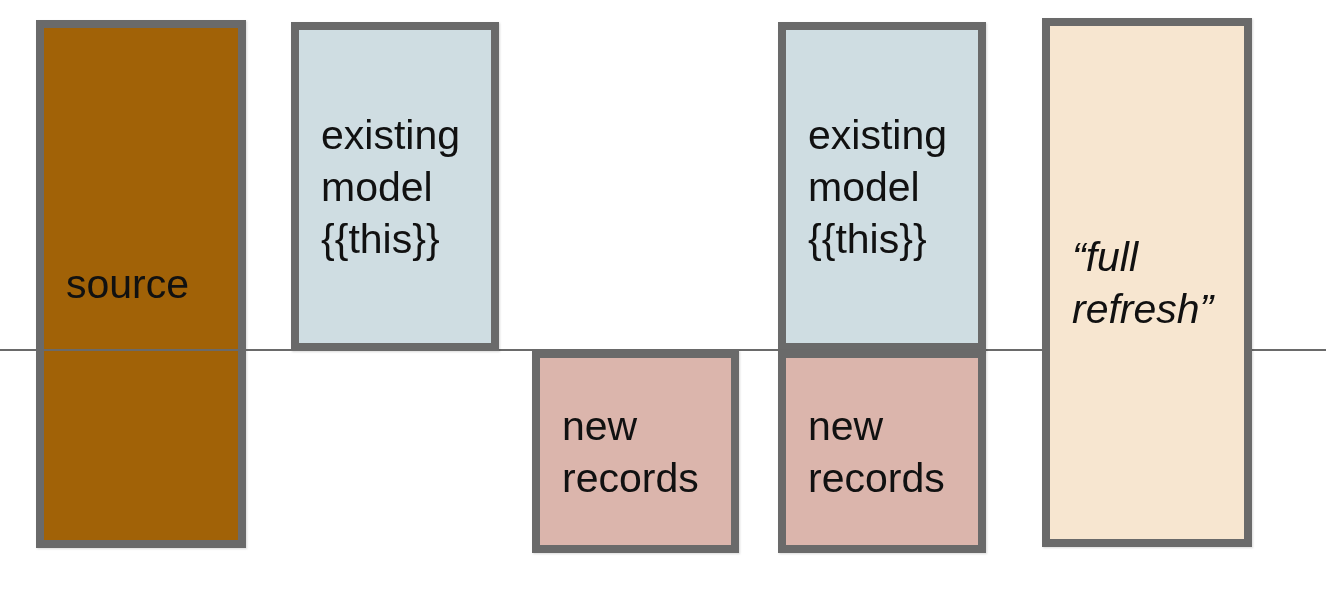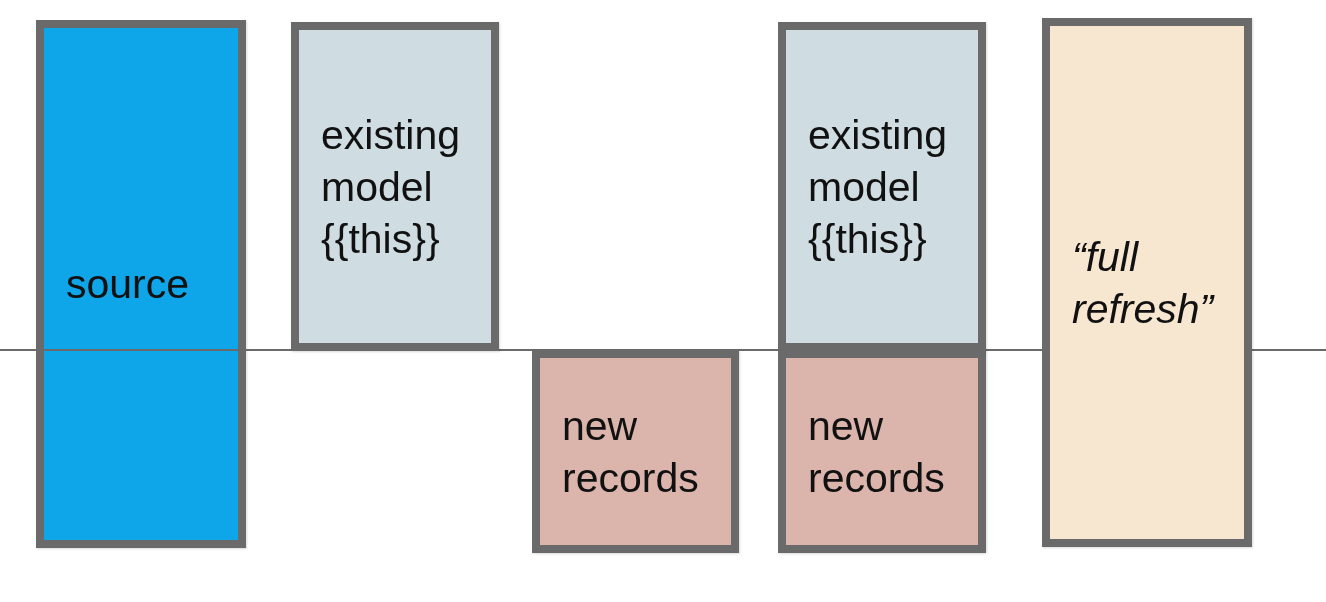--- a/index.html
+++ b/index.html
@@ -43,21 +43,21 @@
   #box-new-right     { left: 778px;  top: 350px; width: 208px; height: 203px; z-index: 3; }
   #box-full-refresh  { left: 1042px; top: 18px;  width: 210px; height: 529px; z-index: 3; }
 </style>
 </head>
 <body>
 
 <div class="canvas">
 
   <div class="hline" style="background-color: rgb(106, 106, 106);"></div>
 
-  <div class="box" id="box-source" style="background-color: #0ea5e9; border-color: rgb(106, 106, 106);">
+  <div class="box" id="box-source" style="background-color: #a16207; border-color: rgb(106, 106, 106);">
     <span class="label" style="color: rgb(17, 17, 17);">source</span>
   </div>
 
   <div class="box" id="box-existing-left" style="background-color: rgb(207, 221, 226); border-color: rgb(106, 106, 106);">
     <span class="label" style="color: rgb(17, 17, 17);">existing
 model
 {{this}}</span>
   </div>
 
   <div class="box" id="box-new-left" style="background-color: rgb(219, 181, 172); border-color: rgb(106, 106, 106);">

